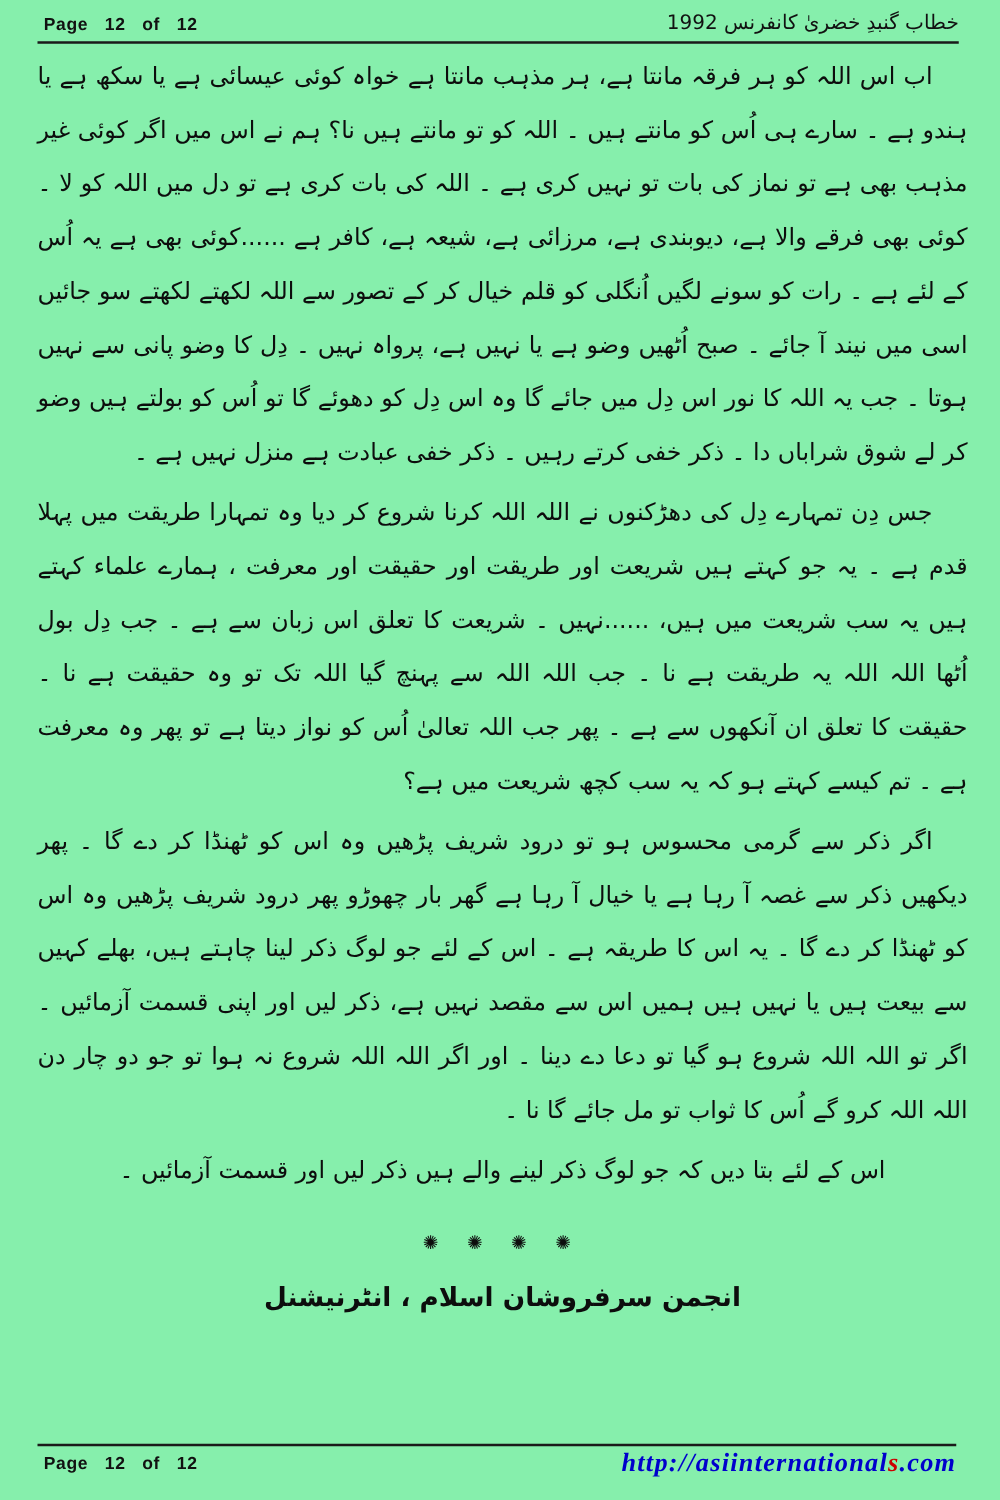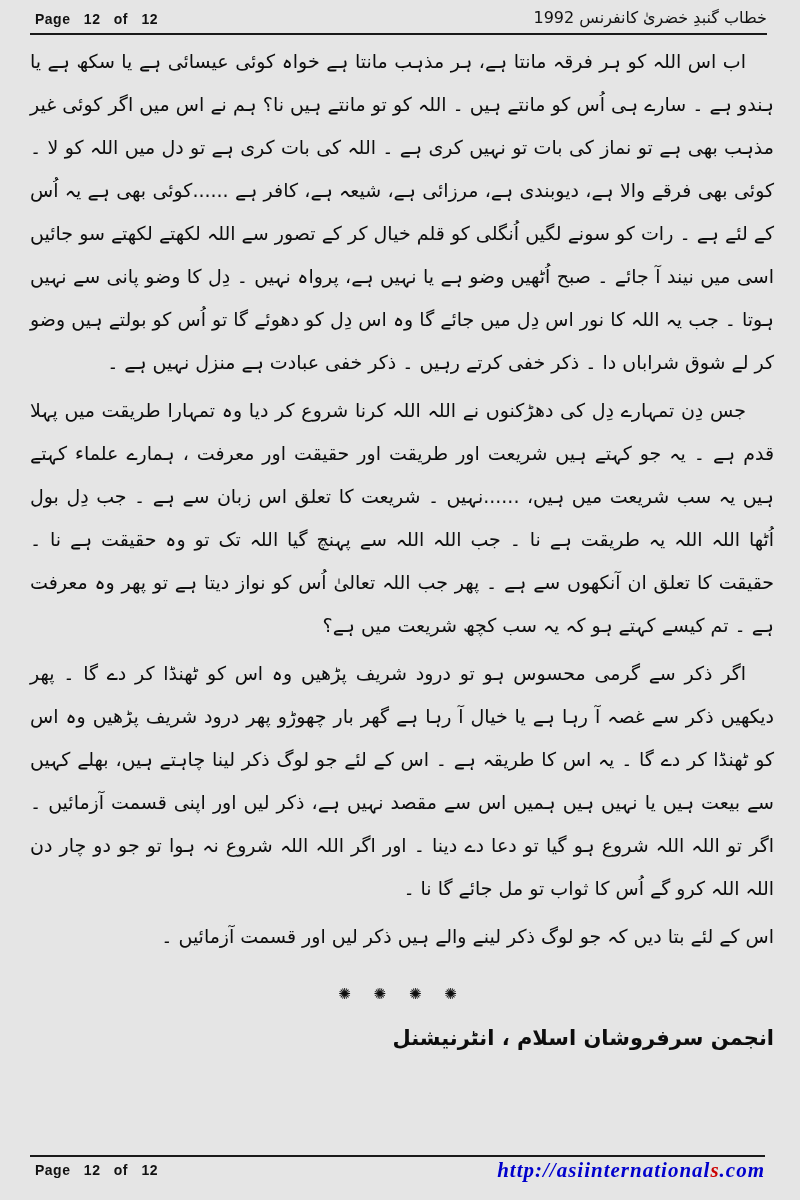--- a/index.html
+++ b/index.html
@@ -1,20 +1,20 @@
 <!DOCTYPE html>
 <html lang="en"><head>
 <meta charset="utf-8">
 <style>
   html, body { margin: 0; padding: 0; background: #ffffff; }
   .page {
     position: relative;
     width: 800px;
     height: 1200px;
-    background: #e5e5e5;
+    background: #86efac;
     color: #111111;
     font-family: "DejaVu Sans", sans-serif;
     overflow: hidden;
   }
 
   
   .header { position: absolute; top: 6px; left: 35px; right: 30px; height: 28px; }
   .page-label {
     font-family: "Liberation Sans", sans-serif;
     font-weight: bold;
@@ -48,31 +48,32 @@
     top: 40px;
     left: 30px;
     right: 26px;
     direction: rtl;
     text-align: justify;
     font-size: 19px;
     line-height: 43px;
     color: #0d0d0d;
   }
   .content p { margin: 0 0 5px 0; text-indent: 28px; }
-  .content p.closing-line { text-indent: 0; }
+  .content p.closing-line { text-align: center; text-indent: 0; }
 
   .ornaments {
     text-align: center;
     margin-top: 15px;
     font-size: 15px;
     letter-spacing: 9px;
     direction: ltr;
     color: #0d0d0d;
   }
   .org-line {
+    text-align: center;
     direction: rtl;
     font-weight: bold;
     font-size: 21px;
     margin-top: 1px;
     color: #0d0d0d;
   }
 
   
   .rule-bottom {
     position: absolute;

